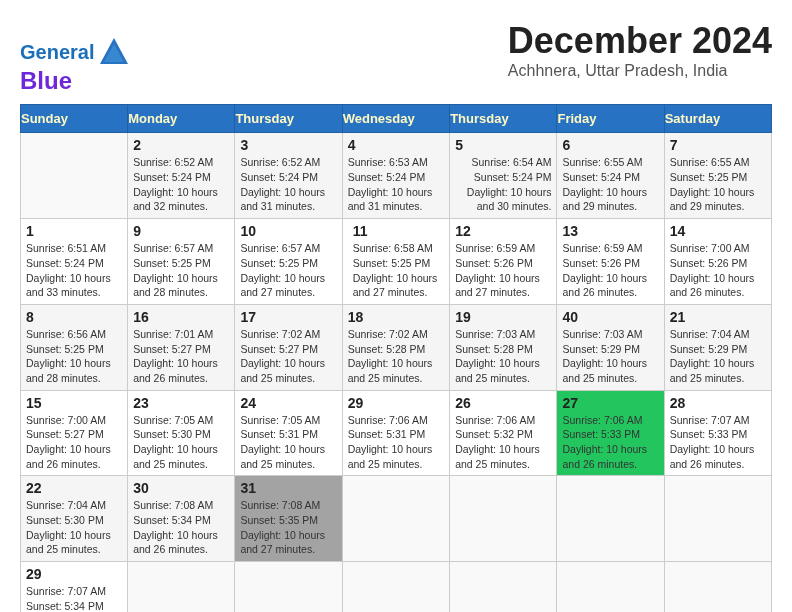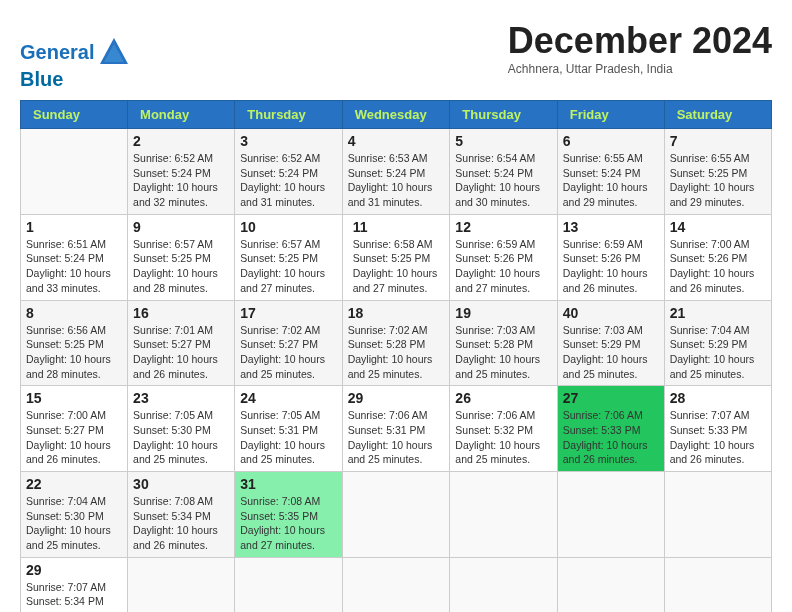--- a/index.html
+++ b/index.html
@@ -23,32 +23,32 @@
     }
     .title-area {
       text-align: left;
     }
     .month-title {
       font-size: 36px;
       font-weight: bold;
       color: #222;
     }
     .subtitle {
-      font-size: 12px;
+      font-size: 16px;
       color: #555;
     }
     .calendar {
       width: 100%;
       border-collapse: collapse;
       font-size: 11px;
     }
     .calendar thead tr th {
       background-color: #2772c2;
-      color: #bef264;
-      padding: 6px 12px;
+      color: #fef9c3;
+      padding: 6px 0;
       text-align: left;
       font-size: 13px;
       font-weight: bold;
       border: 1px solid #2060a0;
     }
     .calendar tbody tr td {
       vertical-align: top;
       padding: 4px 5px;
       border: 1px solid #ccc;
       height: 85px;
@@ -82,21 +82,21 @@
 <div class="header-area">
   <div class="logo">
     <div>
       <div style="display:flex;align-items:center;gap:4px;">
         <div style="font-size:20px;font-weight:bold;color:#1a6fbb;line-height:1.1;">General</div>
         <svg width="32" height="32" viewBox="0 0 32 32">
           <polygon points="16,2 30,28 2,28" fill="#2772c2"></polygon>
           <polygon points="16,8 26,26 6,26" fill="#4a9de0" opacity="0.5"></polygon>
         </svg>
       </div>
-      <div style="font-size:20px;font-weight:bold;color:#0369a1;line-height:1.1;">Blue</div>
+      <div style="font-size:24px;font-weight:bold;color:#6d28d9;line-height:1.1;">Blue</div>
     </div>
   </div>
   <div class="title-area">
     <div class="month-title">December 2024</div>
     <div class="subtitle">Achhnera, Uttar Pradesh, India</div>
   </div>
 </div>
 
 <table class="calendar">
   <thead>
@@ -129,21 +129,21 @@
         </td>
         <td style="background: rgb(245, 245, 245);">
           <div class="day-number">4</div>
           <div class="day-info" style="white-space: pre-line;">Sunrise: 6:53 AM
 Sunset: 5:24 PM
 Daylight: 10 hours
 and 31 minutes.</div>
         </td>
         <td style="background: rgb(245, 245, 245);">
           <div class="day-number">5</div>
-          <div class="day-info" style="white-space: pre-line;">Sunrise: 6:54 AM
+          <div class="day-info" style="white-space: pre-line; text-align: right;">Sunrise: 6:54 AM
 Sunset: 5:24 PM
 Daylight: 10 hours
 and 30 minutes.</div>
         </td>
         <td style="background: rgb(245, 245, 245);">
           <div class="day-number">6</div>
           <div class="day-info" style="white-space: pre-line;">Sunrise: 6:55 AM
 Sunset: 5:24 PM
 Daylight: 10 hours
 and 29 minutes.</div>
@@ -317,21 +317,21 @@
 Daylight: 10 hours
 and 25 minutes.</div>
         </td>
         <td style="background: rgb(245, 245, 245);">
           <div class="day-number">30</div>
           <div class="day-info" style="white-space: pre-line;">Sunrise: 7:08 AM
 Sunset: 5:34 PM
 Daylight: 10 hours
 and 26 minutes.</div>
         </td>
-        <td style="background: #86efac;">
+        <td style="background: #a3a3a3;">
           <div class="day-number">31</div>
           <div class="day-info" style="white-space: pre-line;">Sunrise: 7:08 AM
 Sunset: 5:35 PM
 Daylight: 10 hours
 and 27 minutes.</div>
         </td>
         <td class="empty-cell" style="background: rgb(249, 249, 249);"></td>
         <td class="empty-cell" style="background: rgb(249, 249, 249);"></td>
         <td class="empty-cell" style="background: rgb(249, 249, 249);"></td>
         <td class="empty-cell" style="background: rgb(249, 249, 249);"></td>

